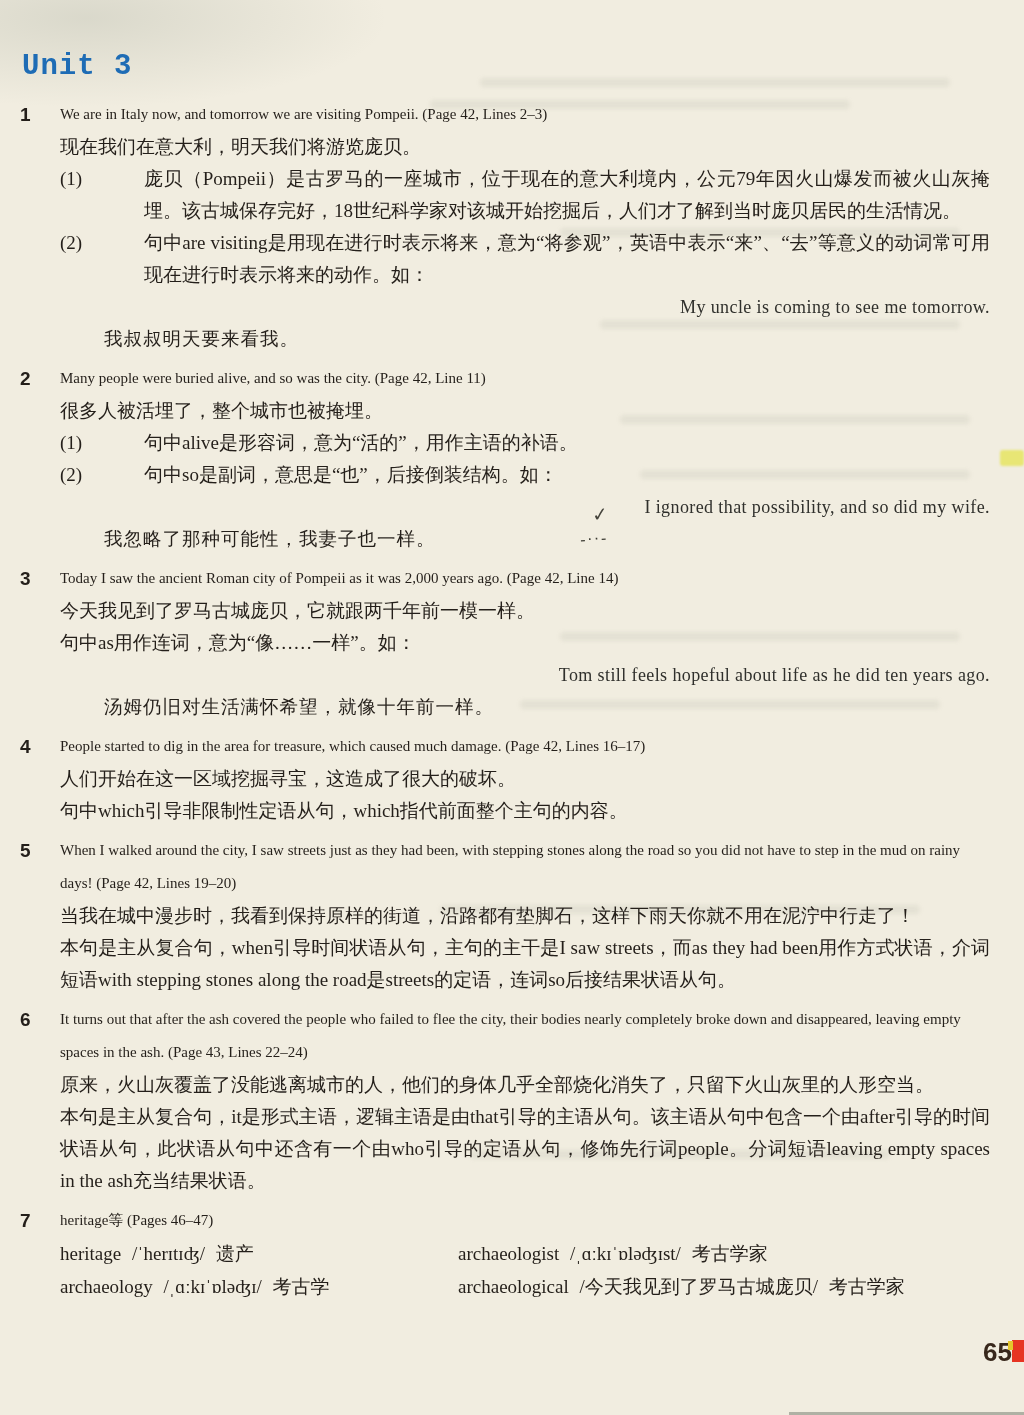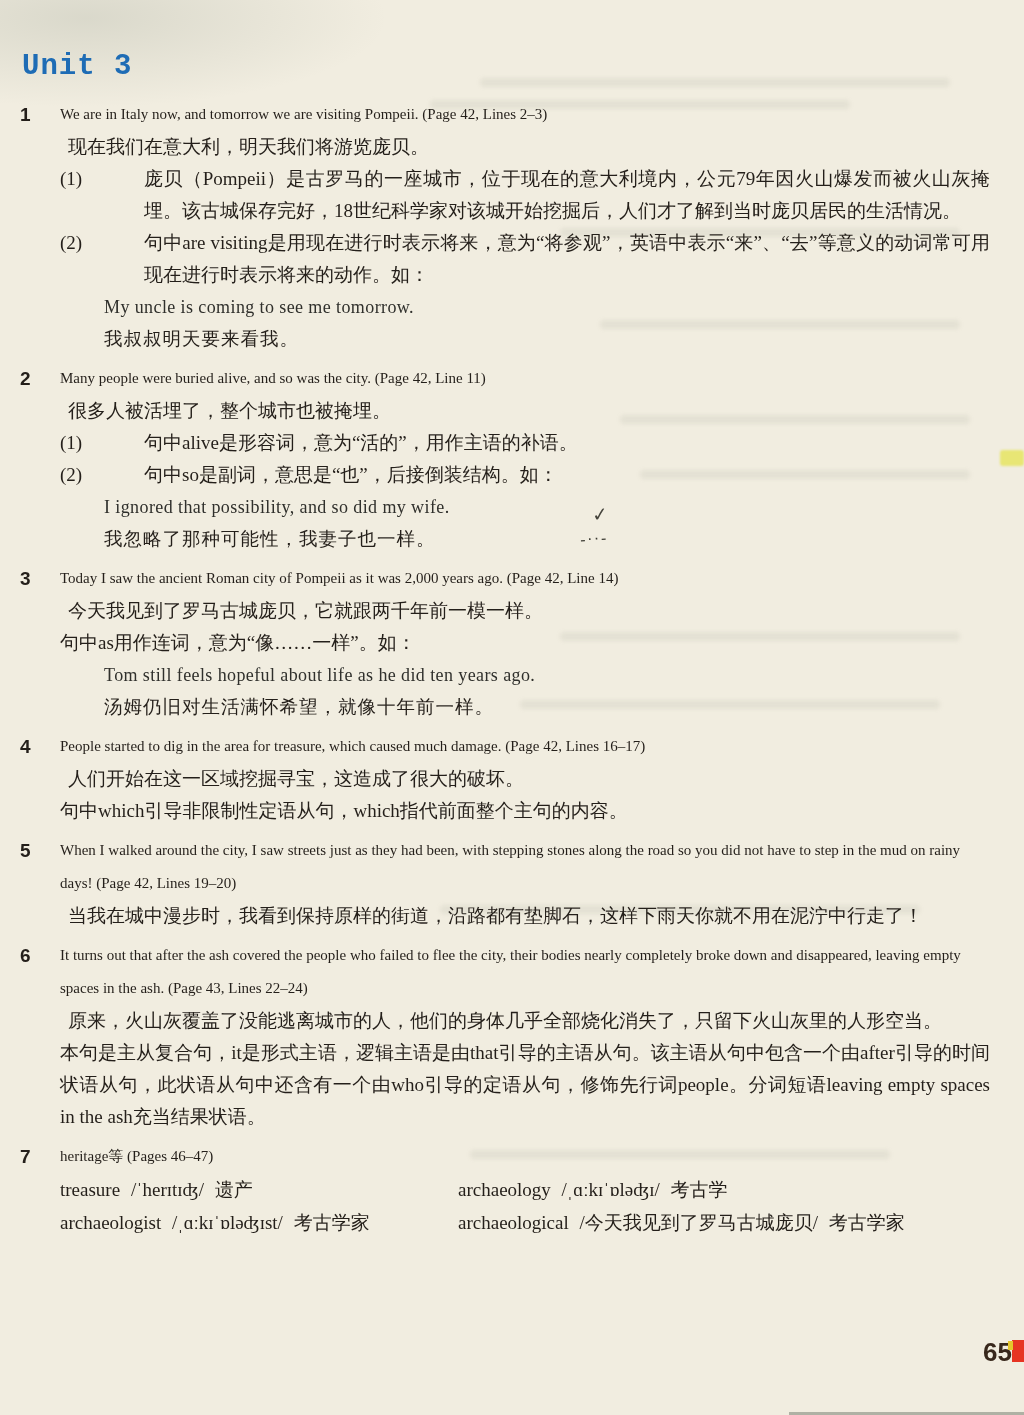--- a/index.html
+++ b/index.html
@@ -17,27 +17,27 @@
   .unit-title{position:absolute;left:22px;top:50px;
     font-family:Liberation Mono, monospace;font-weight:bold;
     font-size:29px;color:#1e6cb5;letter-spacing:1px;}
 
   .doc{position:absolute;left:0;top:98px;width:1024px;}
   .item{display:flex;margin-bottom:7px;padding:0 34px 0 20px;}
   .item-num{flex:0 0 40px;font-family:"Liberation Sans", sans-serif;
     font-weight:bold;font-size:19px;line-height:33px;}
   .item-body{flex:1;min-width:0;}
   .head{font-size:15px;font-weight:400;line-height:33px;}
-  .cn{font-size:19px;line-height:32px;text-align:justify;margin-left:8px;}
+  .cn{font-size:19px;line-height:32px;text-align:justify;}
   .note{font-size:19px;line-height:32px;text-align:justify;}
   .sub{display:flex;}
   .sub-num{flex:0 0 44px;font-size:19px;line-height:32px;}
   .sub-body{flex:1;font-size:19px;line-height:32px;text-align:justify;min-width:0;margin-left:40px;}
   .example{margin-left:44px;font-family:cursive;font-size:18px;line-height:32px;
-    color:#30302c;letter-spacing:.4px;}
+    color:#30302c;letter-spacing:.4px;text-align:right;}
   .example-cn{margin-left:44px;font-size:18.5px;line-height:32px;letter-spacing:1px;}
   .vocab-grid{display:grid;grid-template-columns:398px 1fr;line-height:33px;font-size:19px;}
   .vocab-entry .ipa{margin:0 6px 0 6px;}
 
   .page-num{position:absolute;left:983px;top:1337px;
     font-family:"Liberation Sans", sans-serif;font-weight:bold;
     font-size:26px;color:#38281c;}
   .corner-block{position:absolute;left:1012px;top:1340px;width:12px;height:22px;background:#e63422;}
   .corner-block::before{content:"";position:absolute;left:-4px;top:1px;width:5px;height:9px;background:#e4c62c;}
 
@@ -126,51 +126,52 @@
       <div class="cn">人们开始在这一区域挖掘寻宝，这造成了很大的破坏。</div>
       <div class="note">句中which引导非限制性定语从句，which指代前面整个主句的内容。</div>
     </div>
   </div>
 
   <div class="item">
     <div class="item-num">5</div>
     <div class="item-body">
       <div class="head">When I walked around the city, I saw streets just as they had been, with stepping stones along the road so you did not have to step in the mud on rainy days! (Page 42, Lines 19–20)</div>
       <div class="cn">当我在城中漫步时，我看到保持原样的街道，沿路都有垫脚石，这样下雨天你就不用在泥泞中行走了！</div>
+      <div class="note">本句是主从复合句，when引导时间状语从句，主句的主干是I saw streets，而as they had been用作方式状语，介词短语with stepping stones along the road是streets的定语，连词so后接结果状语从句。</div>
     </div>
   </div>
 
   <div class="item">
     <div class="item-num">6</div>
     <div class="item-body">
       <div class="head">It turns out that after the ash covered the people who failed to flee the city, their bodies nearly completely broke down and disappeared, leaving empty spaces in the ash. (Page 43, Lines 22–24)</div>
       <div class="cn">原来，火山灰覆盖了没能逃离城市的人，他们的身体几乎全部烧化消失了，只留下火山灰里的人形空当。</div>
       <div class="note">本句是主从复合句，it是形式主语，逻辑主语是由that引导的主语从句。该主语从句中包含一个由after引导的时间状语从句，此状语从句中还含有一个由who引导的定语从句，修饰先行词people。分词短语leaving empty spaces in the ash充当结果状语。</div>
     </div>
   </div>
 
   <div class="item">
     <div class="item-num">7</div>
     <div class="item-body">
       <div class="head">heritage等 (Pages 46–47)</div>
       <div class="vocab-grid">
         <div class="vocab-entry">
-          <span>treasure</span>
+          <span>heritage</span>
           <span class="ipa">/ˈherɪtɪʤ/</span>
           <span>遗产</span>
+        </div>
+        <div class="vocab-entry">
+          <span>archaeologist</span>
+          <span class="ipa">/ˌɑːkɪˈɒləʤɪst/</span>
+          <span>考古学家</span>
         </div>
         <div class="vocab-entry">
           <span>archaeology</span>
           <span class="ipa">/ˌɑːkɪˈɒləʤɪ/</span>
           <span>考古学</span>
-        </div>
-        <div class="vocab-entry">
-          <span>archaeologist</span>
-          <span class="ipa">/ˌɑːkɪˈɒləʤɪst/</span>
-          <span>考古学家</span>
         </div>
         <div class="vocab-entry">
           <span>archaeological</span>
           <span class="ipa">/今天我见到了罗马古城庞贝/</span>
           <span>考古学家</span>
         </div>
       </div>
     </div>
   </div>
 

